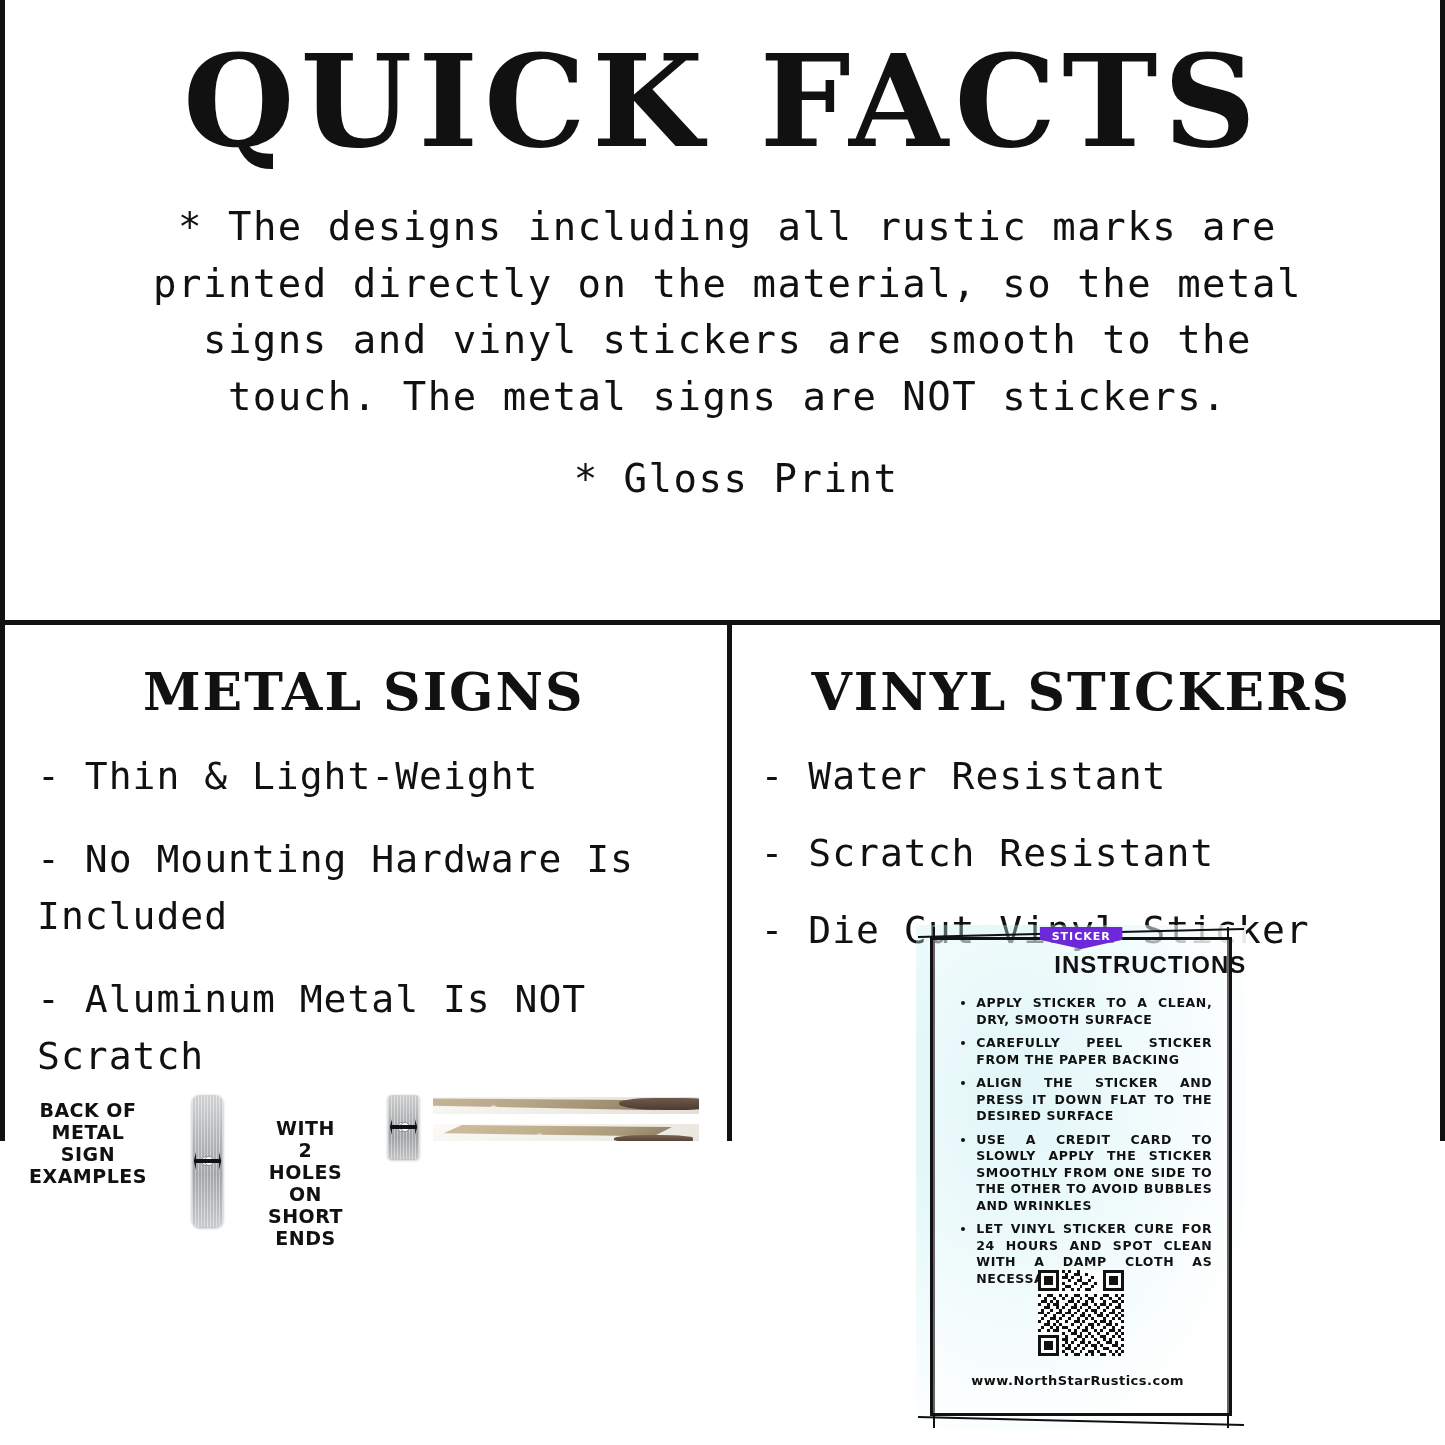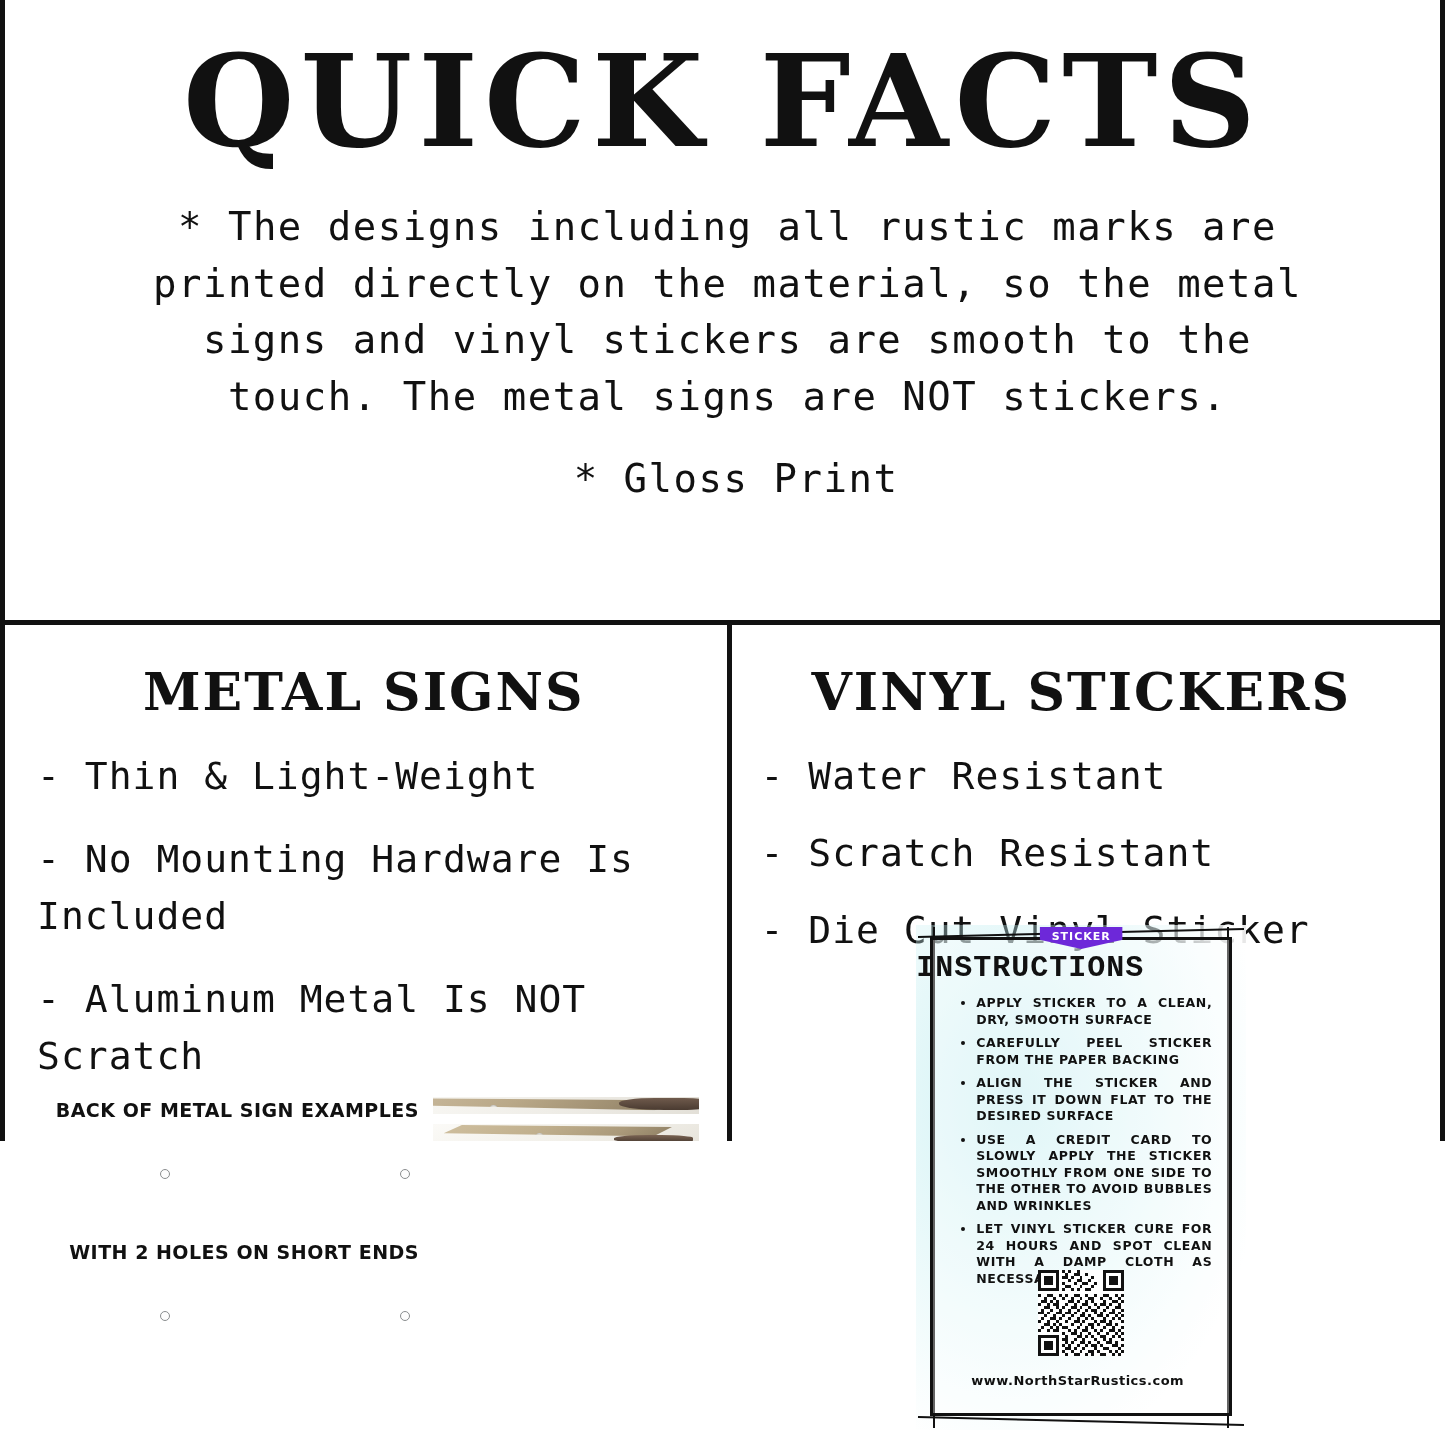--- a/index.html
+++ b/index.html
@@ -121,22 +121,22 @@
     left: 24px;
     right: 24px;
     top: 470px;
     bottom: 0;
     display: flex;
     gap: 14px;
   }
   .metal-left-col {
     width: 390px;
     display: flex;
-    flex-direction: column;
-    align-items: flex-end;
+    flex-direction: row;
+    align-items: flex-start;
     gap: 45px;
   }
   .caption {
     font-family: "DejaVu Sans", sans-serif;
     font-weight: bold;
     font-size: 19px;
     letter-spacing: 0.5px;
     text-align: center;
     margin: 4px 0 8px 0;
   }
@@ -277,24 +277,24 @@
     font-weight: bold;
     font-size: 11px;
     letter-spacing: 1px;
     padding: 3px 12px 6px 12px;
     clip-path: polygon(0 0, 100% 0, 100% 58%, 50% 100%, 0 58%);
     z-index: 3;
   }
   .sticker-heading {
     position: absolute;
     top: 26px; left: 0; right: 0;
-    text-align: left;
-    font-family: Liberation Mono, monospace;
+    text-align: right;
+    font-family: Liberation Sans, sans-serif;
     font-weight: bold;
-    font-size: 30px;
+    font-size: 24px;
     letter-spacing: 1px;
     z-index: 2;
   }
   .sticker-list {
     position: absolute;
     top: 58px;
     left: 34px;
     right: 22px;
     margin: 12px;
     padding: 0 0 0 14px;

